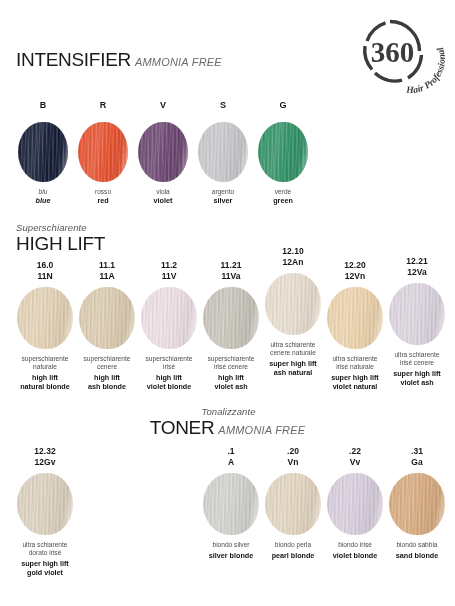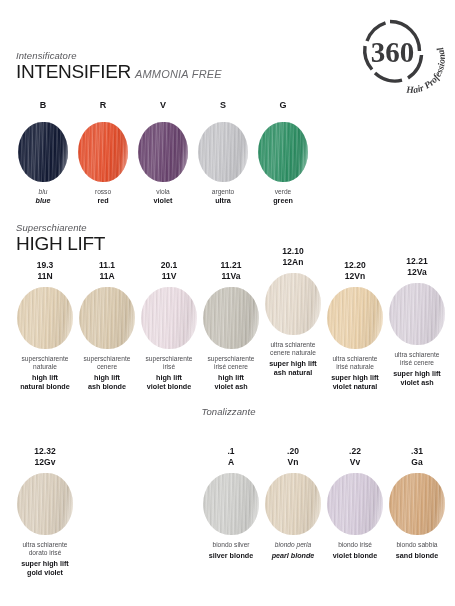--- a/index.html
+++ b/index.html
@@ -146,21 +146,20 @@
     <g>
       <path id="tagarc" d="M 52 80 A 34 34 0 0 0 85 24" fill="none"></path>
       <text font-family="'Liberation Serif', serif" font-size="9.5" font-style="italic" fill="#3b3b3d" font-weight="bold">
         <textPath href="#tagarc" startOffset="4%">Hair Professional</textPath>
       </text>
     </g>
   </svg>
 </div>
 
 <div class="section-head" style="left:16px; top:50px;">
-  <div class="sh-it">Intensificatore</div>
   <div class="sh-main">
     <span class="sh-en">INTENSIFIER</span><span class="sh-af">AMMONIA FREE</span>
   </div>
 </div>
 
 <div class="row" id="row-intensifier">
     <div class="col" style="left: 18px; top: 100px; width: 50px;">
       <div class="letter">B</div>
       <div class="swatch" style="width: 50px; height: 60px; background: rgb(19, 27, 53); margin-top: 11px;">
         <div class="fibers"></div>
@@ -194,21 +193,21 @@
       </div>
     </div>
     <div class="col" style="left: 198px; top: 100px; width: 50px;">
       <div class="letter">S</div>
       <div class="swatch" style="width: 50px; height: 60px; background: rgb(201, 201, 205); margin-top: 11px;">
         <div class="fibers"></div>
         <div class="gloss"></div>
       </div>
       <div style="margin-top: 6px;">
         <div class="cap-it">argento</div>
-        <div class="cap-en">ultra</div>
+        <div class="cap-en">silver</div>
       </div>
     </div>
     <div class="col" style="left: 258px; top: 100px; width: 50px;">
       <div class="letter">G</div>
       <div class="swatch" style="width: 50px; height: 60px; background: rgb(47, 146, 102); margin-top: 11px;">
         <div class="fibers"></div>
         <div class="gloss"></div>
       </div>
       <div style="margin-top: 6px;">
         <div class="cap-it">verde</div>
@@ -219,21 +218,21 @@
 
 <div class="section-head" style="left:16px; top:222px;">
   <div class="sh-it">Superschiarente</div>
   <div class="sh-main">
     <span class="sh-en">HIGH LIFT</span>
   </div>
 </div>
 
 <div class="row" id="row-high-lift">
     <div class="col" style="left: 17px; top: 260px; width: 56px;">
-      <div class="code-a">19.3</div>
+      <div class="code-a">16.0</div>
       <div class="code-b">11N</div>
       <div class="swatch" style="width: 56px; height: 62px; background: rgb(229, 211, 182); margin-top: 5px;">
         <div class="fibers"></div>
         <div class="gloss"></div>
       </div>
       <div style="margin-top: 6px;">
         <div class="cap-it">superschiarente</div>
         <div class="cap-it">naturale</div>
         <div class="cap-gap"></div>
         <div class="cap-en">high lift</div>
@@ -249,21 +248,21 @@
       </div>
       <div style="margin-top: 6px;">
         <div class="cap-it">superschiarente</div>
         <div class="cap-it">cenere</div>
         <div class="cap-gap"></div>
         <div class="cap-en">high lift</div>
         <div class="cap-en">ash blonde</div>
       </div>
     </div>
     <div class="col" style="left: 141px; top: 260px; width: 56px;">
-      <div class="code-a">20.1</div>
+      <div class="code-a">11.2</div>
       <div class="code-b">11V</div>
       <div class="swatch" style="width: 56px; height: 62px; background: rgb(238, 224, 230); margin-top: 5px;">
         <div class="fibers"></div>
         <div class="gloss"></div>
       </div>
       <div style="margin-top: 6px;">
         <div class="cap-it">superschiarente</div>
         <div class="cap-it">irisé</div>
         <div class="cap-gap"></div>
         <div class="cap-en">high lift</div>
@@ -327,20 +326,23 @@
         <div class="cap-it">irisé cenere</div>
         <div class="cap-gap"></div>
         <div class="cap-en">super high lift</div>
         <div class="cap-en">violet ash</div>
       </div>
     </div>
   </div>
 
 <div class="section-head sh-center" style="left:0; top:406px; width:455px;">
   <div class="sh-it" style="padding-left:2px;">Tonalizzante</div>
+  <div class="sh-main">
+    <span class="sh-en">TONER</span><span class="sh-af">AMMONIA FREE</span>
+  </div>
 </div>
 
 <div class="row" id="row-toner">
     <div class="col" style="left: 17px; top: 446px; width: 56px;">
       <div class="code-a">12.32</div>
       <div class="code-b">12Gv</div>
       <div class="swatch" style="width: 56px; height: 62px; background: rgb(222, 210, 192); margin-top: 5px;">
         <div class="fibers"></div>
         <div class="gloss"></div>
       </div>
@@ -365,21 +367,21 @@
         <div class="cap-en">silver blonde</div>
       </div>
     </div>
     <div class="col" style="left: 265px; top: 446px; width: 56px;">
       <div class="code-a">.20</div>
       <div class="code-b">Vn</div>
       <div class="swatch" style="width: 56px; height: 62px; background: rgb(228, 214, 193); margin-top: 5px;">
         <div class="fibers"></div>
         <div class="gloss"></div>
       </div>
-      <div style="margin-top: 6px; font-style: italic;">
+      <div style="margin-top: 6px;">
         <div class="cap-it">biondo perla</div>
         <div class="cap-gap"></div>
         <div class="cap-en">pearl blonde</div>
       </div>
     </div>
     <div class="col" style="left: 327px; top: 446px; width: 56px;">
       <div class="code-a">.22</div>
       <div class="code-b">Vv</div>
       <div class="swatch" style="width: 56px; height: 62px; background: rgb(217, 206, 222); margin-top: 5px;">
         <div class="fibers"></div>

